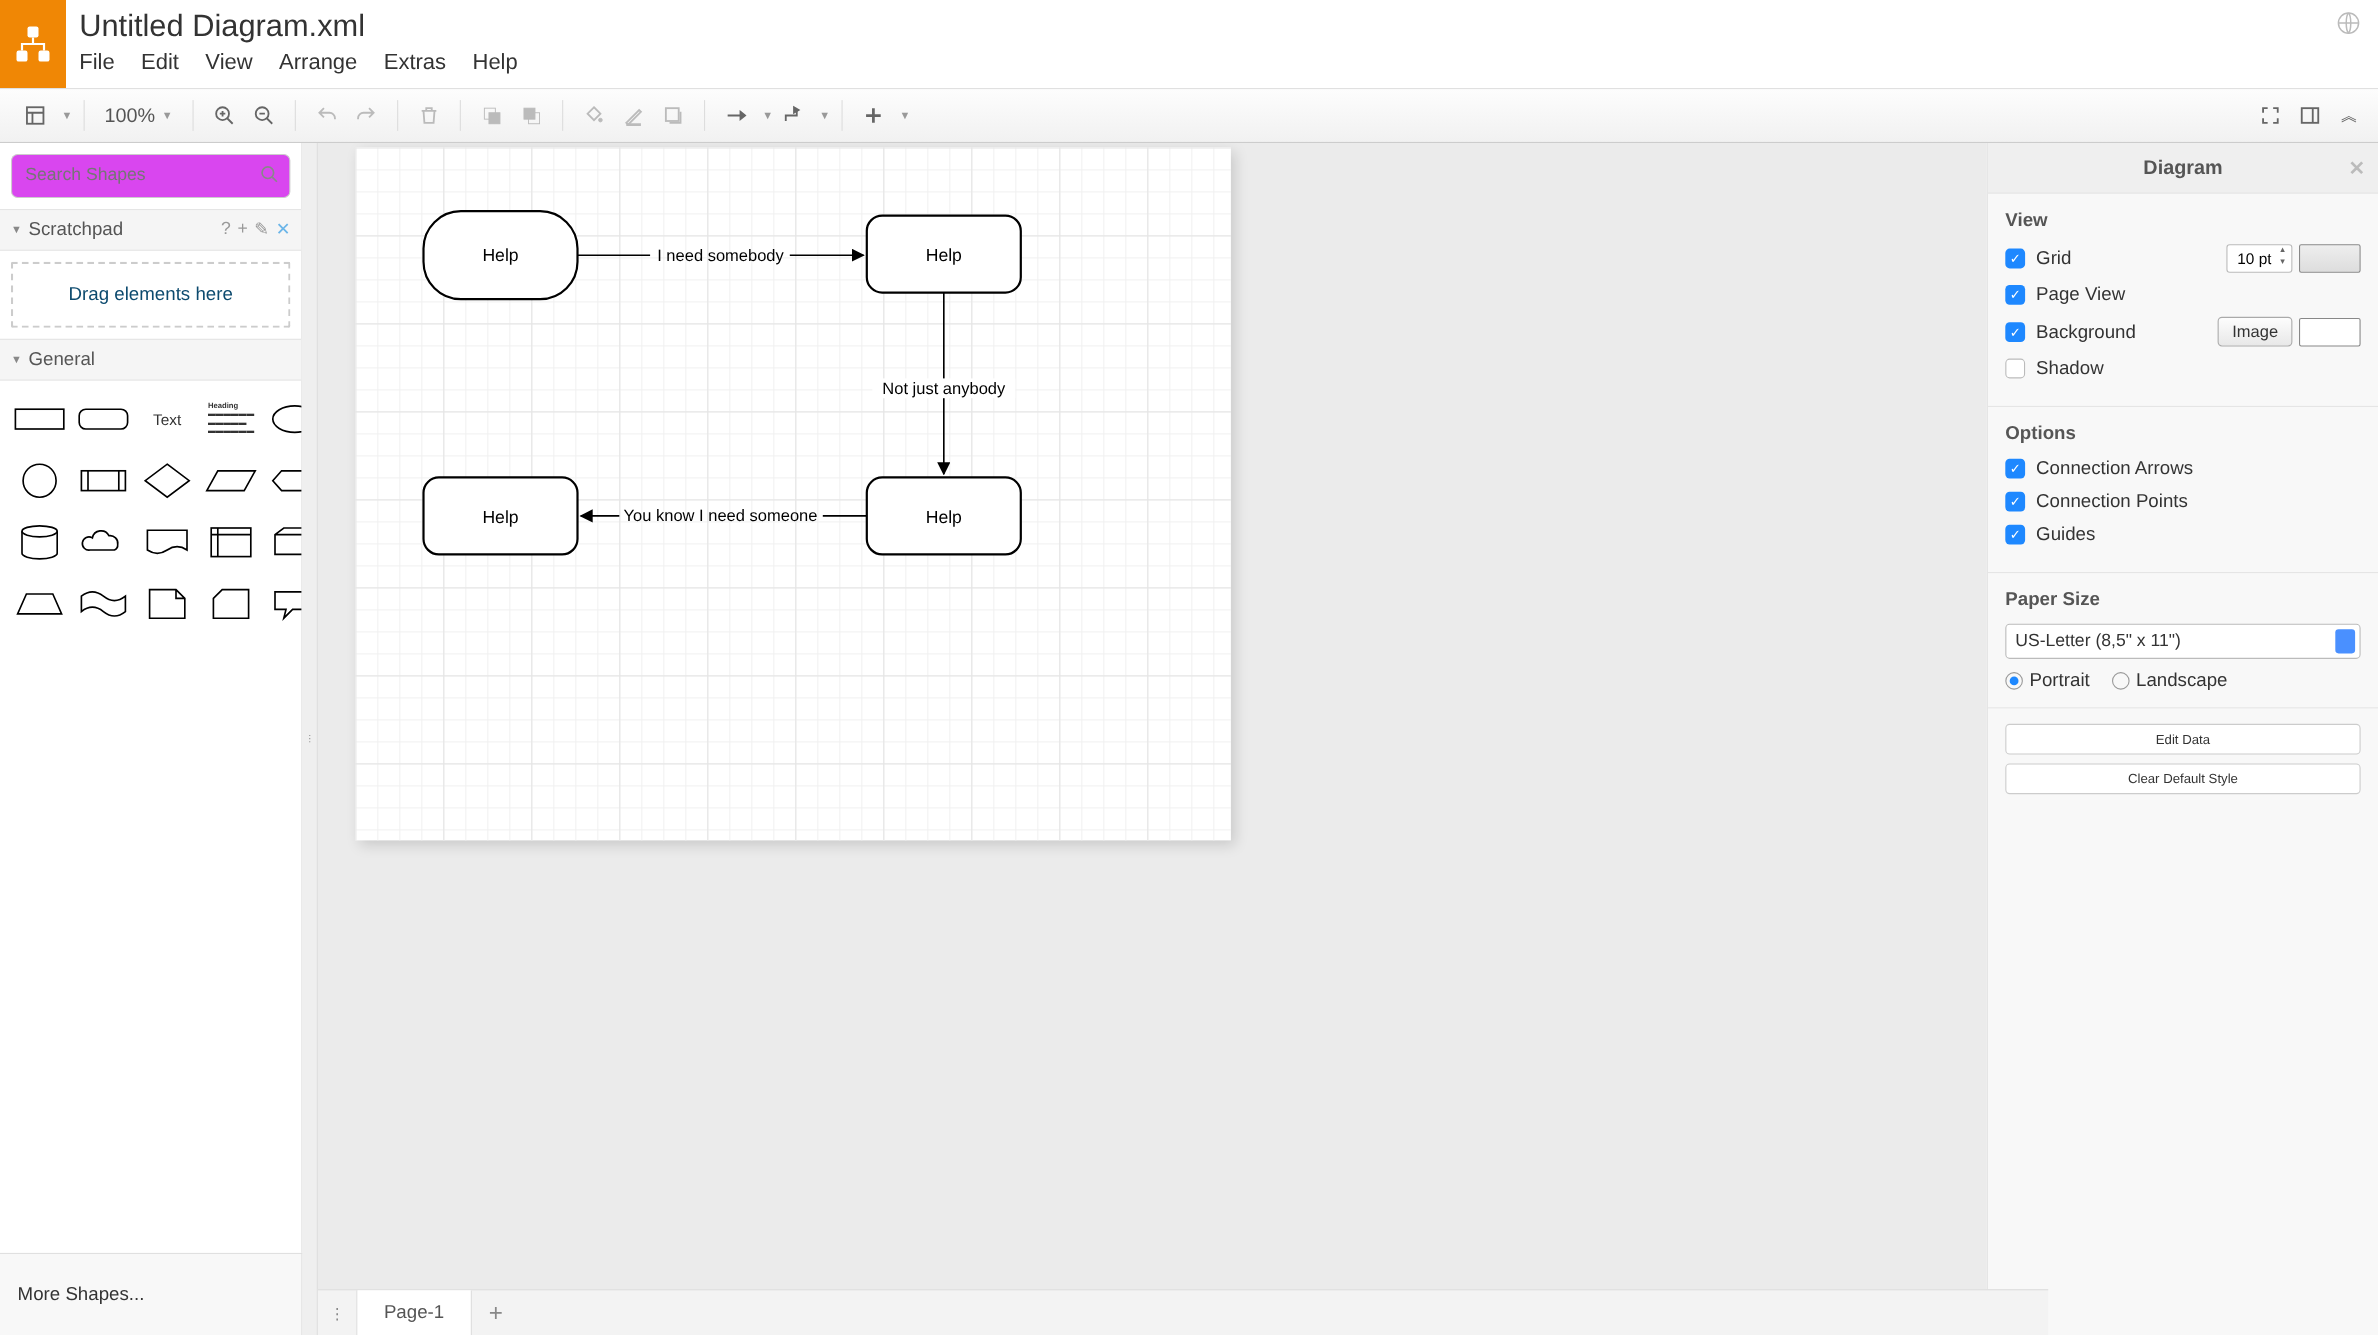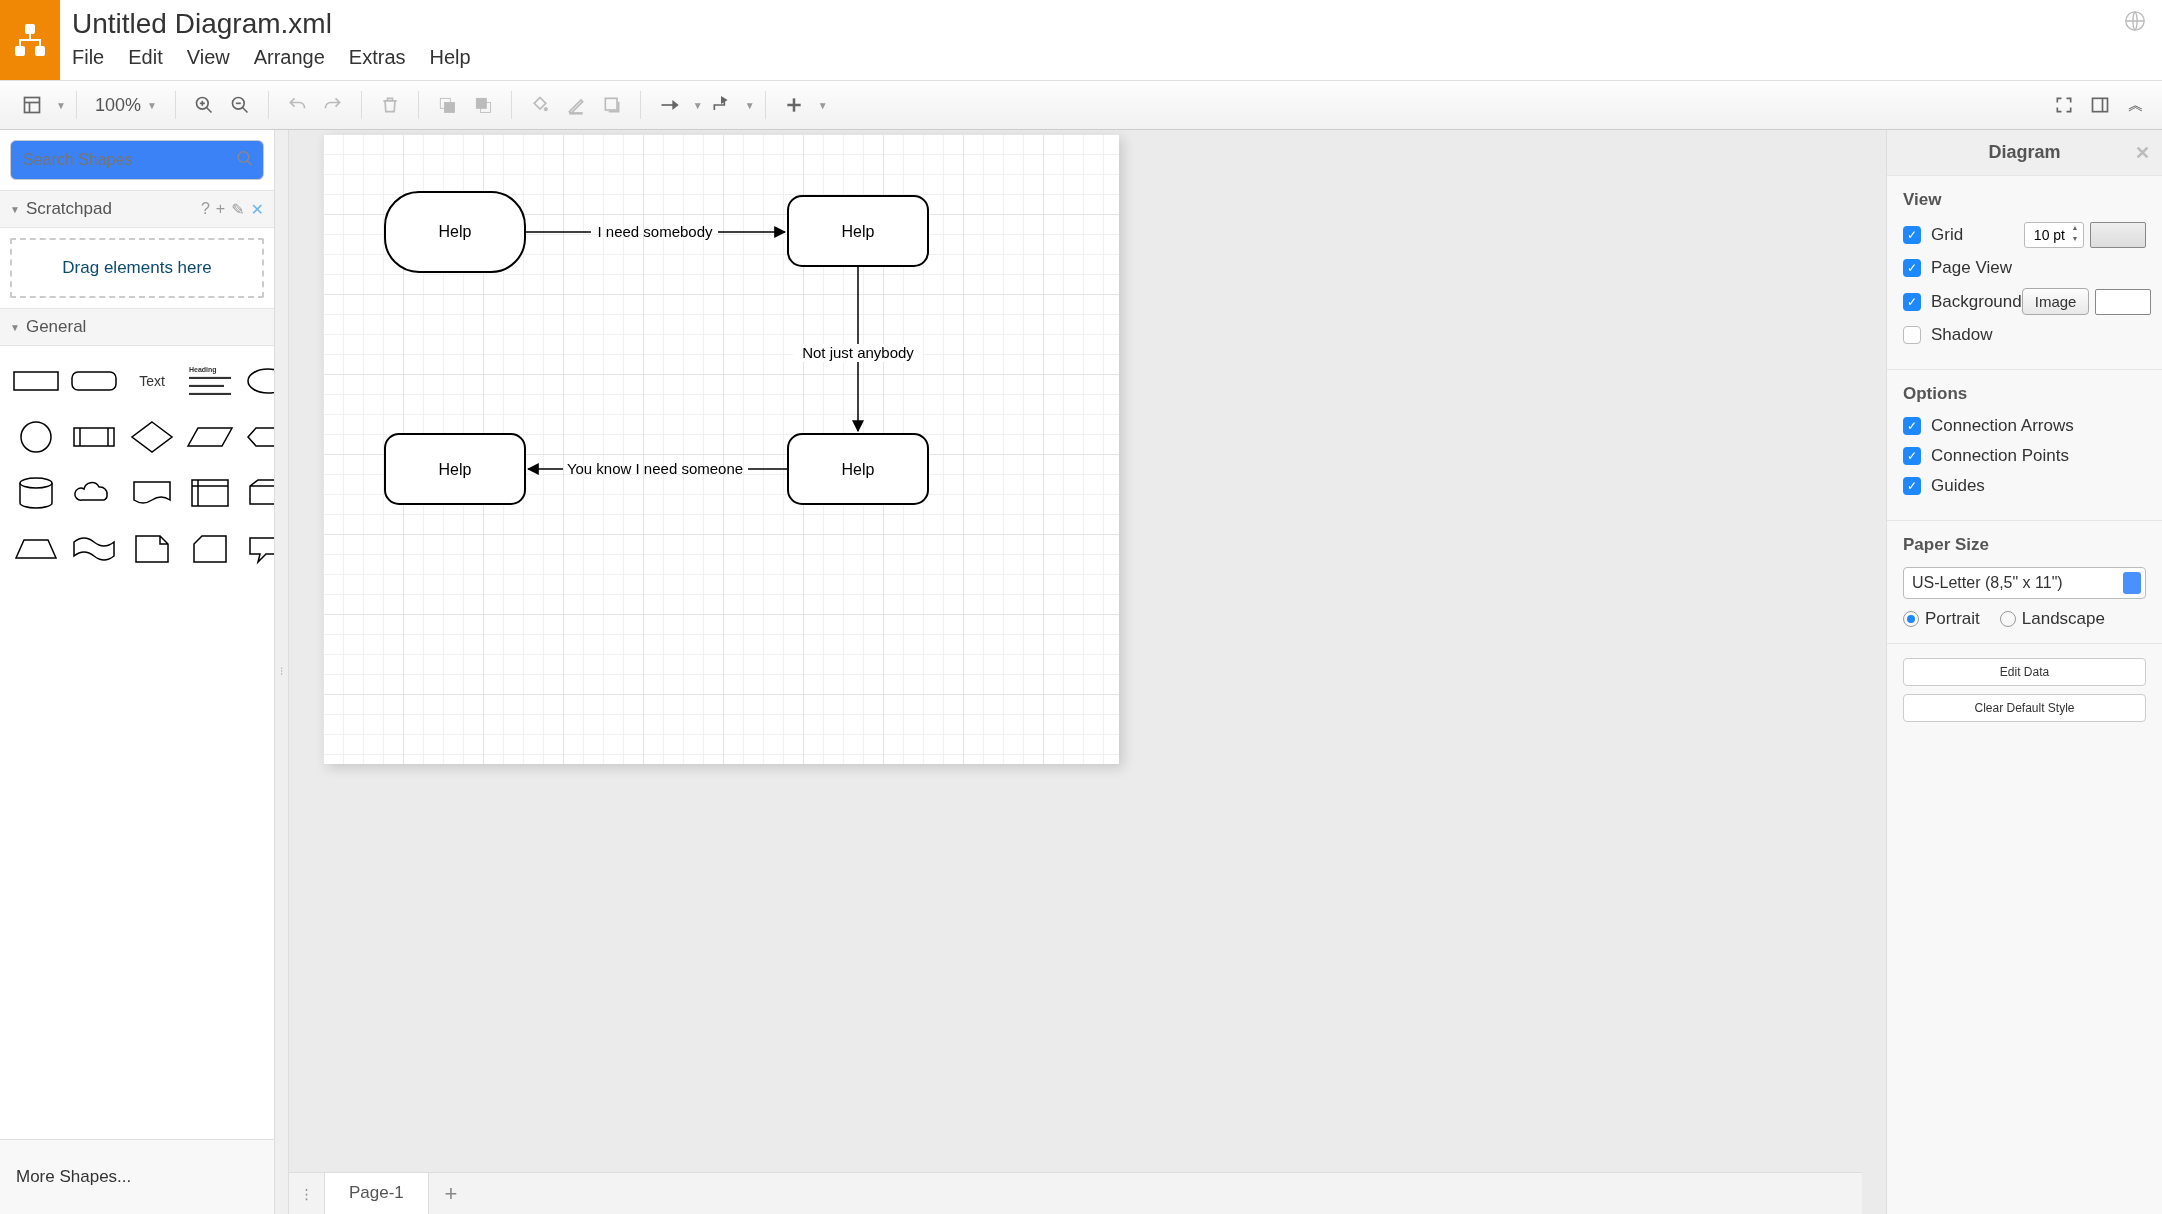--- a/index.html
+++ b/index.html
@@ -27,21 +27,21 @@
     .caret { margin-left:6px; color:#999; font-size:10px;}
     
     
     .main { display:flex; height: calc(100vh - 130px); position:relative;}
     
     
     .sidebar-left { width: 275px; background:#fff; display:flex; flex-direction:column; height:100%;}
     .sidebar-inner { flex:1; overflow:hidden; border-right:1px solid #ddd;}
     .search-wrap { padding: 10px;}
     .search-box { position:relative;}
-    .search-input { width:100%; padding: 10px 34px 10px 12px; border:1px solid #ccc; border-radius:6px; font-size:16px; background:#3b82f6;}
+    .search-input { width:100%; padding: 10px 34px 10px 12px; border:1px solid #ccc; border-radius:6px; font-size:16px; background:#d946ef;}
     .search-icon-pos { position:absolute; right:10px; top:50%; transform:translateY(-50%); color:#888;}
     .section-hdr { display:flex; align-items:center; padding: 8px 10px; background:#f5f5f5; color:#555; font-size:17px; border-top:1px solid #e5e5e5; border-bottom:1px solid #e5e5e5;}
     .section-hdr .tri { margin-right:6px; color:#888; font-size:10px;}
     .section-hdr .spacer { flex:1;}
     .section-hdr .mini { color:#999; margin-left:6px; font-size:16px; cursor:pointer;}
     .scratchpad-drop { margin:10px; border:2px dashed #ccc; text-align:center; padding:18px; color:#0c4a6e; font-size:17px; border-radius:2px;}
     .shapes-grid { display:grid; grid-template-columns: repeat(6, 1fr); gap:10px; padding:12px;}
     .shape-cell { height:46px; display:flex; align-items:center; justify-content:center; cursor:pointer;}
     .shape-cell svg { width:48px; height:34px; }
     .shape-text { font-size:14px; color:#333;}
@@ -58,21 +58,21 @@
     .node-label { font-size:16px; color:#000; font-family: inherit;}
     .edge-label { font-size:15px; color:#000; font-family: inherit;}
     .hscroll { position:absolute; left:200px; right:400px; bottom:0; height:10px; }
     .hscroll-thumb { position:absolute; left:0; width:200px; height:8px; background:#c0c0c0; border-radius:4px;}
     .tabs-bar { position:absolute; left:289px; right:300px; bottom:0; height:42px; background:#f3f3f3; border-top:1px solid #ddd; display:flex; align-items:stretch;}
     .tabs-menu { width:36px; display:flex; align-items:center; justify-content:center; border-right:1px solid #ddd; color:#888; cursor:pointer;}
     .tab { background:#fff; border-right:1px solid #ddd; padding:10px 24px; font-size:17px; color:#555; cursor:pointer;}
     .tab-add { width:44px; display:flex; align-items:center; justify-content:center; color:#888; font-size:22px; cursor:pointer;}
     
     
-    .panel-right { width:276px; background:#f8f8f8; border-left:1px solid #ddd; overflow:auto;}
+    .panel-right { width:356px; background:#f8f8f8; border-left:1px solid #ddd; overflow:auto;}
     .panel-title { padding:12px; text-align:center; font-weight:600; font-size:18px; color:#555; border-bottom:1px solid #e5e5e5; position:relative; background:#efefef;}
     .panel-close { position:absolute; right:12px; top:12px; color:#bbb; cursor:pointer; font-size:18px;}
     .panel-section { padding: 14px 16px; border-bottom:1px solid #e5e5e5;}
     .panel-heading { font-weight:600; font-size:17px; color:#555; margin-bottom:12px;}
     .chk-row { display:flex; align-items:center; margin:10px 0; font-size:17px; color:#333;}
     .chk { width:18px; height:18px; border-radius:4px; margin-right:10px; display:flex; align-items:center; justify-content:center; font-size:12px; flex-shrink:0;}
     .chk.on { background:#1e88ff; color:#fff;}
     .chk.off { background:#fff; border:1px solid #bbb;}
     .row-right { margin-left:auto; display:flex; align-items:center; gap:6px;}
     .num-input { width:60px; height:26px; border:1px solid #bbb; border-radius:3px; text-align:right; padding:0 18px 0 4px; font-size:14px; position:relative; background:#fff;}

